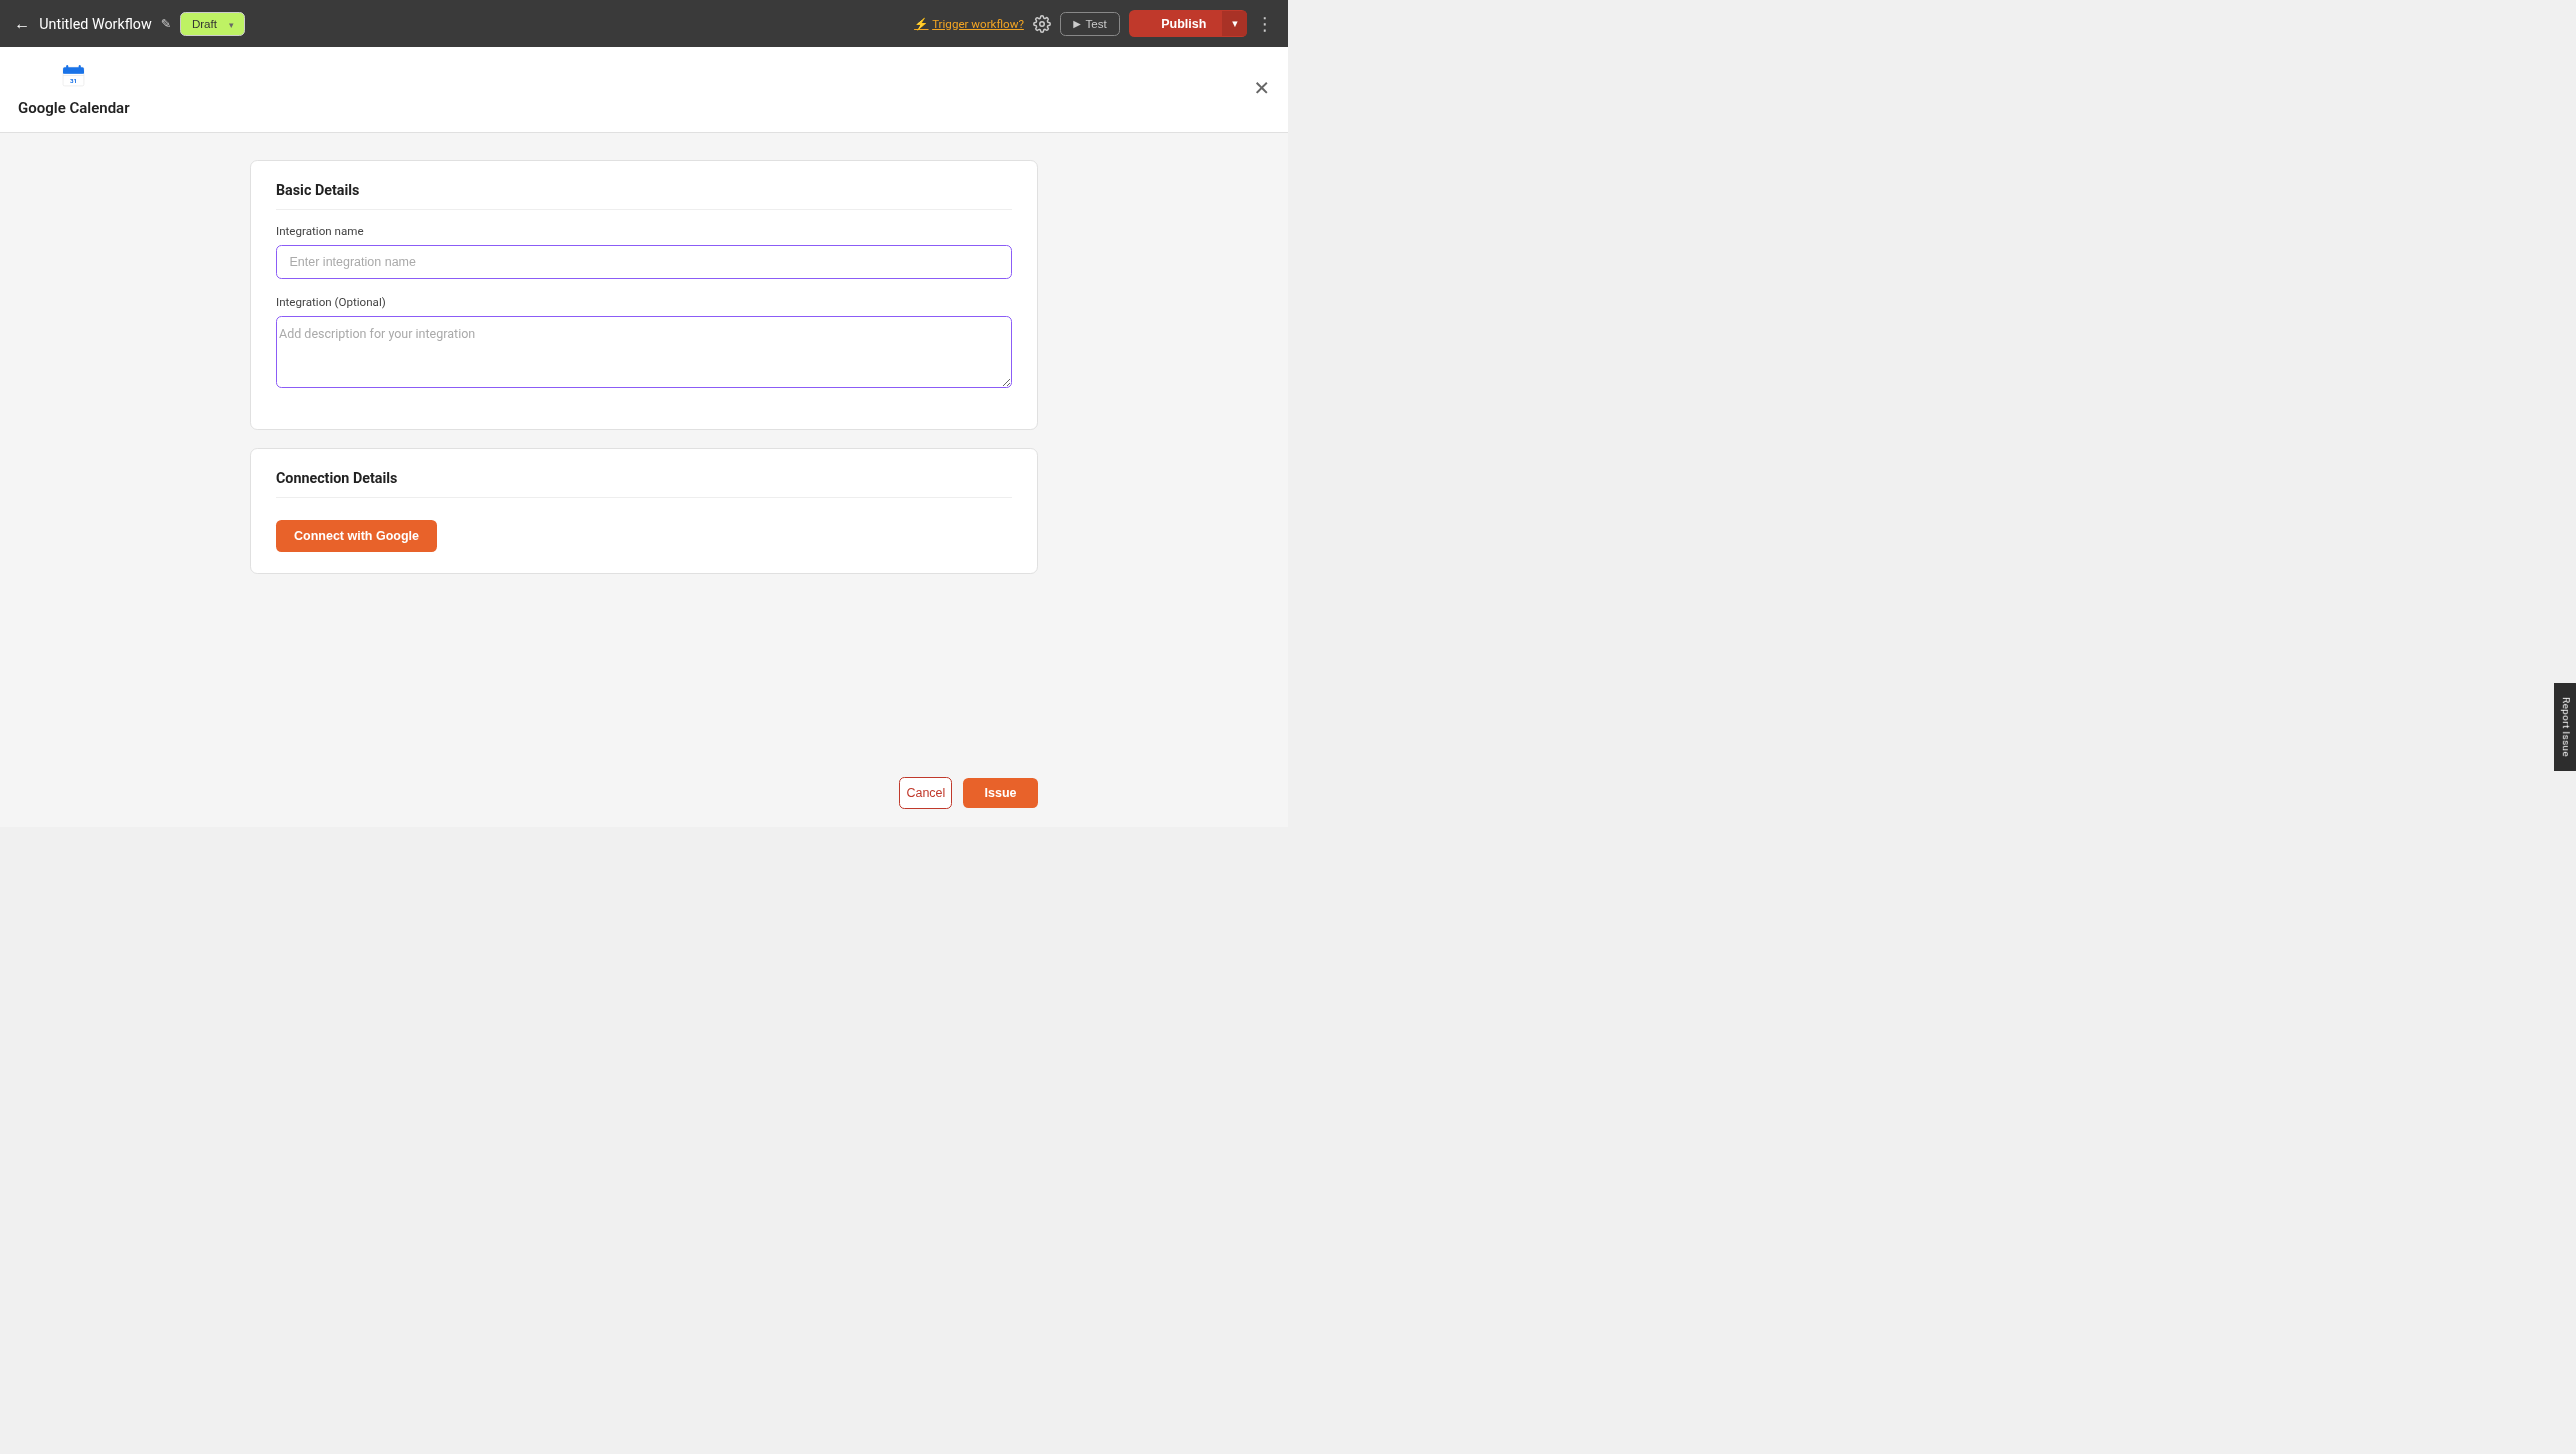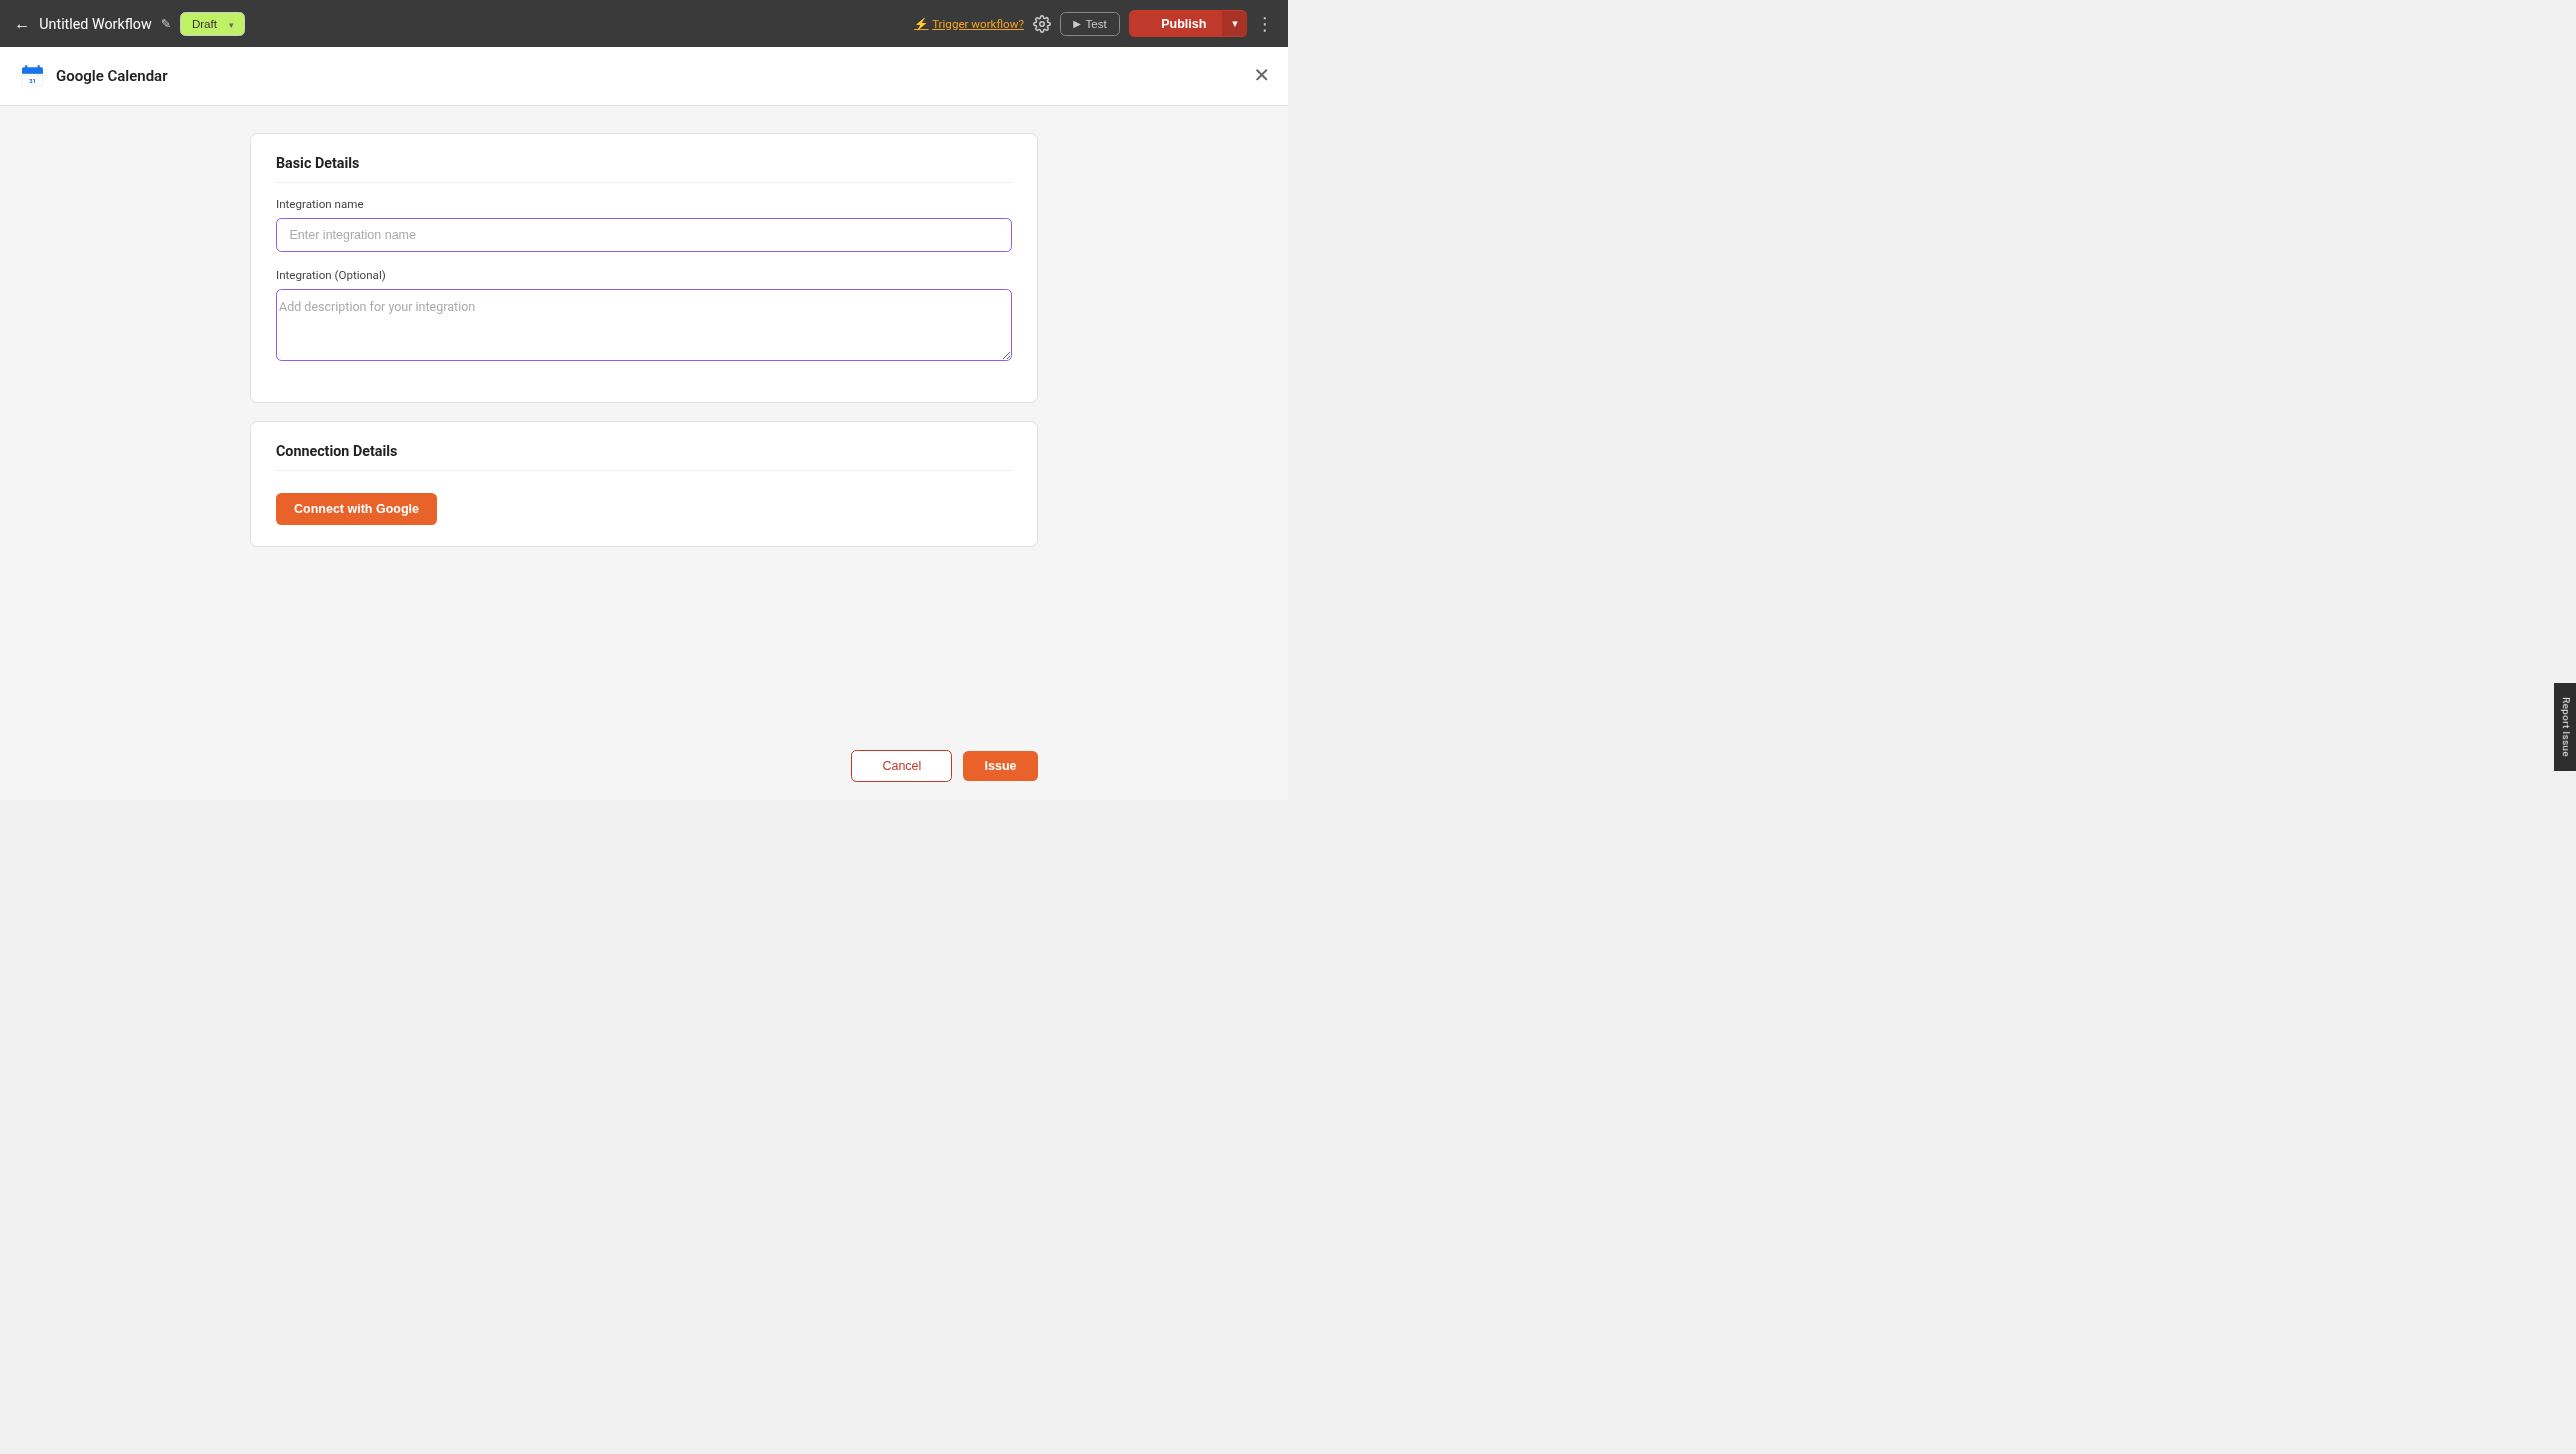--- a/index.html
+++ b/index.html
@@ -173,20 +173,21 @@
       justify-content: space-between;
       padding: 14.3px 18px;
       border-bottom: 0.9px solid #e0e0e0;
       background: #fff;
     }
 
     .panel-header-left {
       display: flex;
       align-items: center;
       gap: 9px;
+      flex-direction: column;
     }
 
     .calendar-icon-wrapper {
       width: 29px;
       height: 29px;
       display: flex;
       align-items: center;
       justify-content: center;
     }
 
@@ -299,21 +300,21 @@
       gap: 10.7px;
       padding: 18px 250px;
       background: #f5f5f5;
     }
 
     .cancel-btn {
       background: #fff;
       border: 0.9px solid #c0392b;
       color: #c0392b;
       border-radius: 5.4px;
-      padding: 8px 30px;
+      padding: 8px 6px;
       font-size: 12.5px;
       cursor: pointer;
       font-weight: 500;
     }
 
     .save-btn {
       background: #e8622a;
       border: none;
       color: #fff;
       border-radius: 5.4px;

